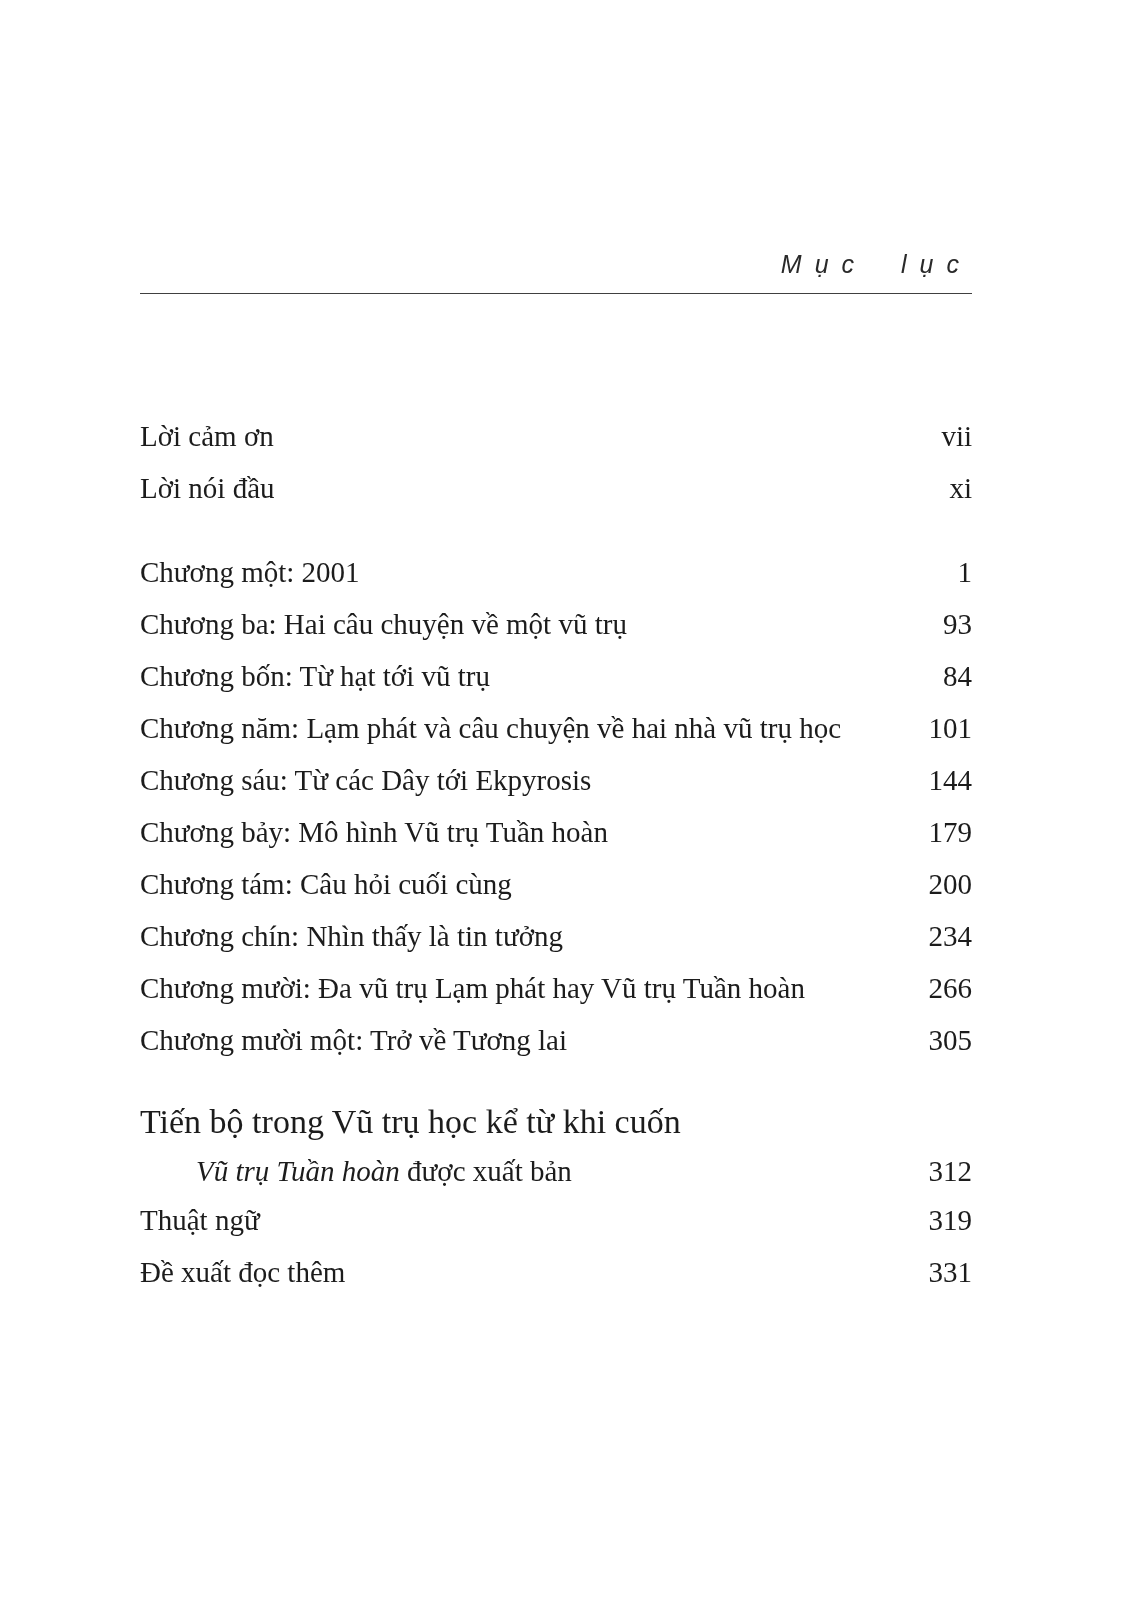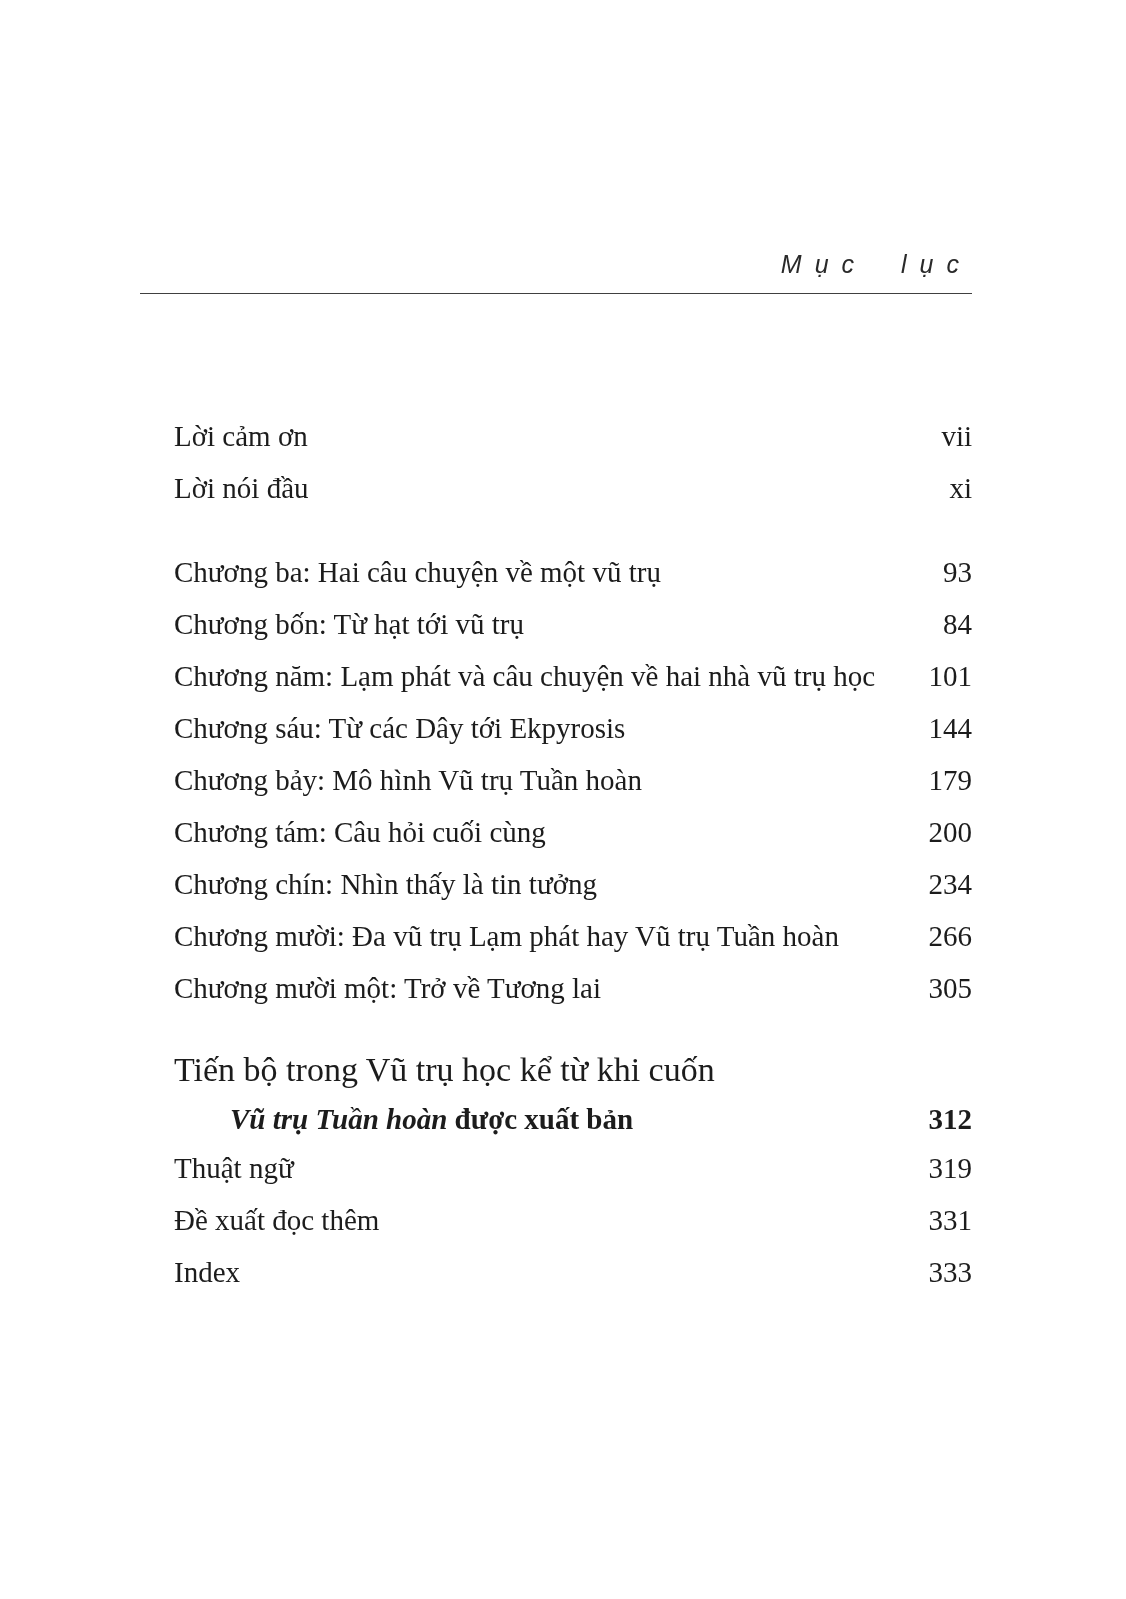--- a/index.html
+++ b/index.html
@@ -38,21 +38,20 @@
     color: #2a2a2a;
   }
 
   .rule {
     margin-top: 14px;
     border-bottom: 1.5px solid #404040;
   }
 
   .toc {
     margin-top: 116px;
-    margin-left: 34px;
   }
 
   .row {
     display: flex;
     justify-content: space-between;
     align-items: baseline;
     font-size: 29px;
     line-height: 52px;
   }
 
@@ -69,21 +68,20 @@
     line-height: 52px;
   }
 
   .line2 {
     display: flex;
     justify-content: space-between;
     align-items: baseline;
     padding-left: 56px;
     font-size: 29px;
     line-height: 46px;
-    font-weight: bold;
   }
 
   .italic { font-style: italic; }
 </style>
 </head>
 <body>
 
 <div class="page">
   <div class="content">
 
@@ -98,20 +96,24 @@
         <span class="title">Lời cảm ơn</span>
         <span class="pg">vii</span>
       </div>
       <div class="row">
         <span class="title">Lời nói đầu</span>
         <span class="pg">xi</span>
       </div>
 
       <div class="gap-front"></div>
 
+      <div class="row">
+        <span class="title">Chương một: 2001</span>
+        <span class="pg">1</span>
+      </div>
       <div class="row">
         <span class="title">Chương ba: Hai câu chuyện về một vũ trụ</span>
         <span class="pg">93</span>
       </div>
       <div class="row">
         <span class="title">Chương bốn: Từ hạt tới vũ trụ</span>
         <span class="pg">84</span>
       </div>
       <div class="row">
         <span class="title">Chương năm: Lạm phát và câu chuyện về hai nhà vũ trụ học</span>

